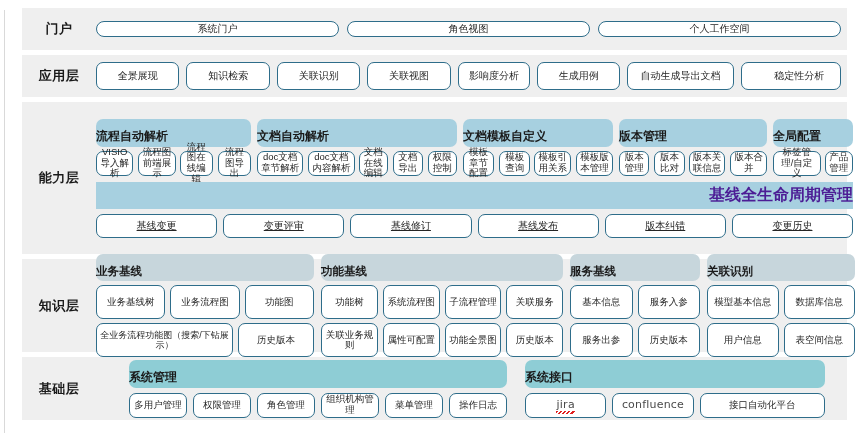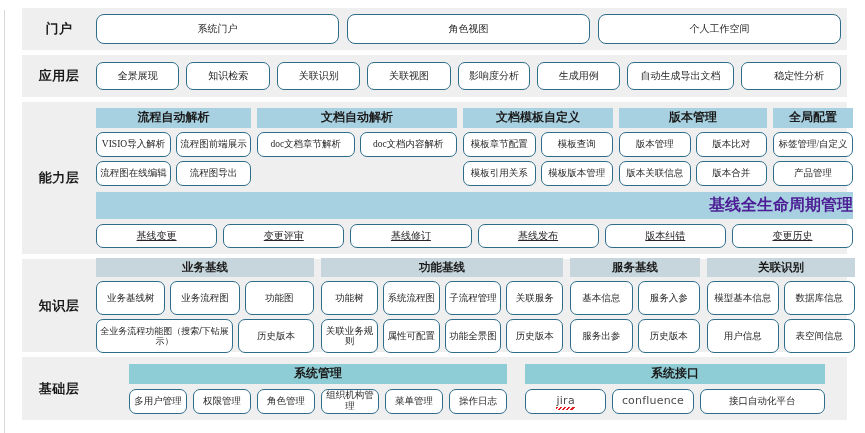--- a/index.html
+++ b/index.html
@@ -35,44 +35,44 @@
     font-size:9.5px;
     line-height:1.12;
     display:flex;align-items:center;justify-content:center;
     text-align:center;
     box-sizing:border-box;
     padding:2px 3px;
   }
 
   
   .portal-row{display:flex;gap:8px;}
-  .portal-row .btn{flex:1 1 0;height:30px;font-size:10px;border-radius:8px;}
+  .portal-row .btn{flex:1 1 0;height:16px;font-size:10px;border-radius:8px;}
 
   
   .app-row{display:flex;gap:7px;}
   .app-row .btn{flex:1 1 0;height:28px;font-size:10px;}
 
   
   .grp-head{
-    text-align:center;
     font-size:11.5px;
     font-weight:bold;
     color:#1a1a1a;
-    padding:2px 0 3px;
+    padding:10px 0 3px;
     box-sizing:border-box;
     line-height:1.25;
+    border-radius:7px;
   }
   .cap .grp-head{background:#a7d0e0;font-size:12px;}
   .know .grp-head{background:#c7d6dc;font-size:11.5px;}
   .base .grp-head{background:#8ecdd5;font-size:12px;}
 
   
   .cap-groups{display:flex;gap:6px;align-items:flex-start;}
   .cap-col{display:flex;flex-direction:column;}
-  .cap-rows{display:flex;flex-direction:column;gap:4px;padding-top:4px;font-family:Liberation Serif, serif;}
+  .cap-rows{display:flex;gap:4px;padding-top:4px;}
   .cap-rowline{display:flex;gap:5px;}
   .cap-rowline .btn{height:25px;flex:1 1 0;}
 
   .lifecycle{margin-top:6px;}
   .life-head{
     background:#a7d0e0;text-align:right;font-weight:bold;
     font-size:16px;color:#4c1d95;padding:3px 0;
   }
   .life-row{display:flex;gap:6px;padding-top:5px;}
   .life-row .btn{flex:1 1 0;height:24px;font-size:10px;text-decoration:underline;}
@@ -155,20 +155,25 @@
                 <div class="btn">流程图导出</div>
               </div>
             </div>
           </div>
           <div class="cap-col" style="flex: 0 0 200px;">
             <div class="grp-head">文档自动解析</div>
             <div class="cap-rows">
               <div class="cap-rowline">
                 <div class="btn">doc文档章节解析</div>
                 <div class="btn">doc文档内容解析</div>
+              </div>
+              <div class="cap-rowline">
+                <div class="btn">文档在线编辑</div>
+                <div class="btn">文档导出</div>
+                <div class="btn">权限控制</div>
               </div>
             </div>
           </div>
           <div class="cap-col" style="flex: 0 0 150px;">
             <div class="grp-head">文档模板自定义</div>
             <div class="cap-rows">
               <div class="cap-rowline">
                 <div class="btn">模板章节配置</div>
                 <div class="btn">模板查询</div>
               </div>

